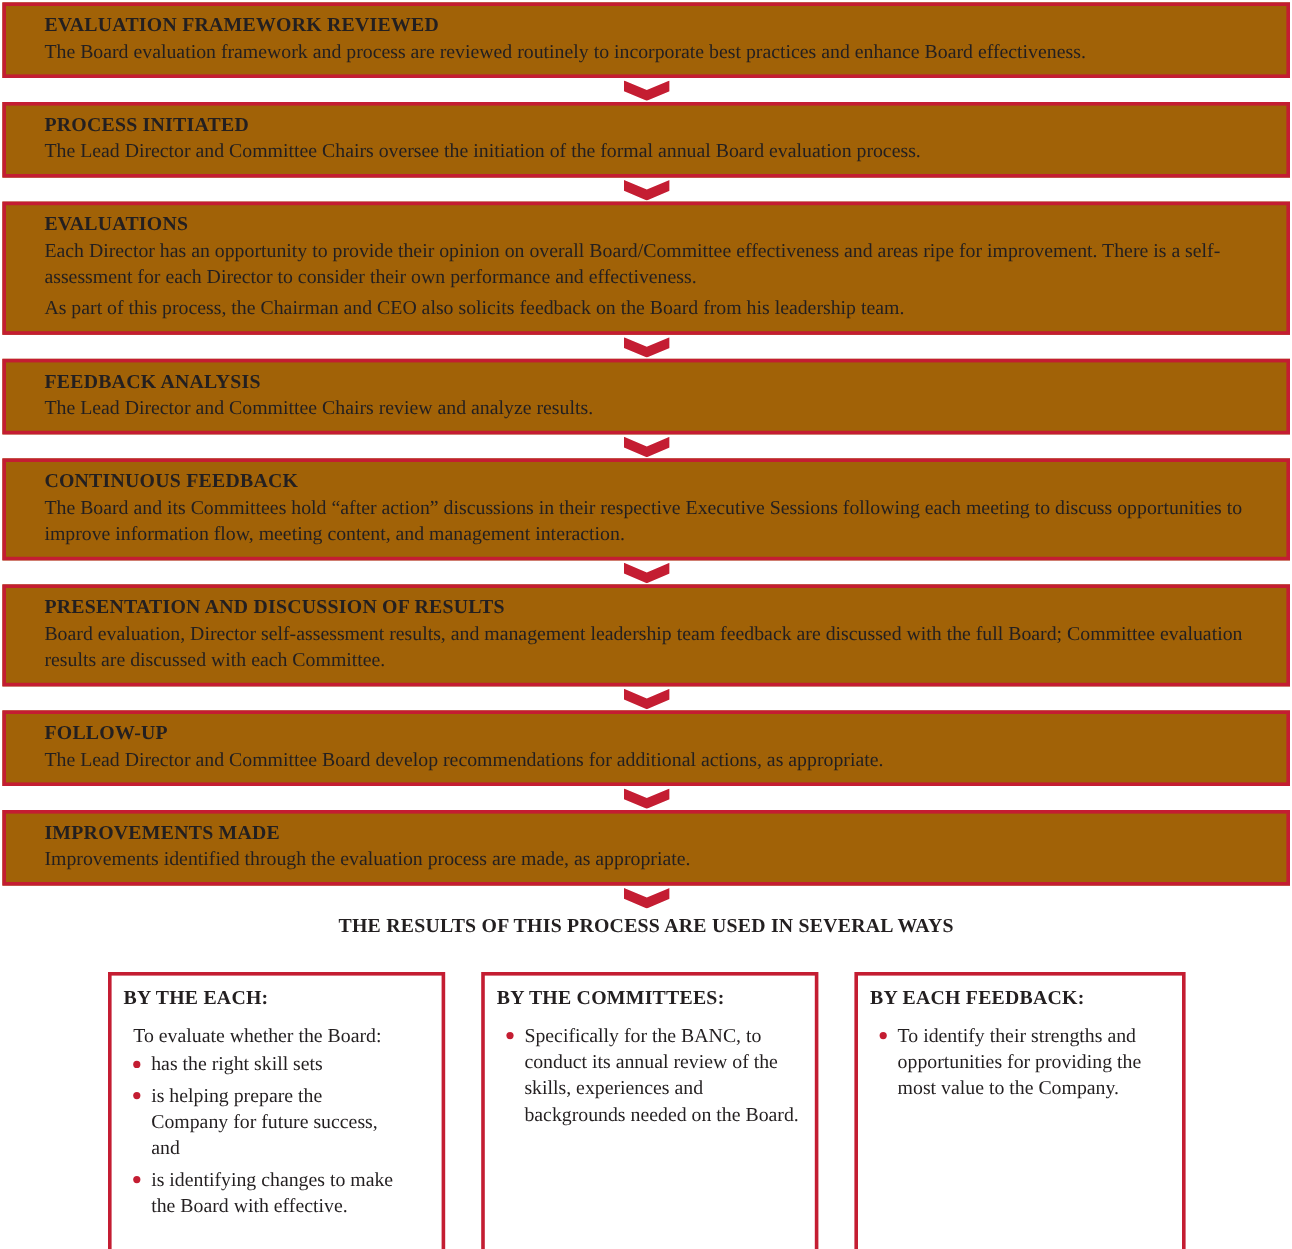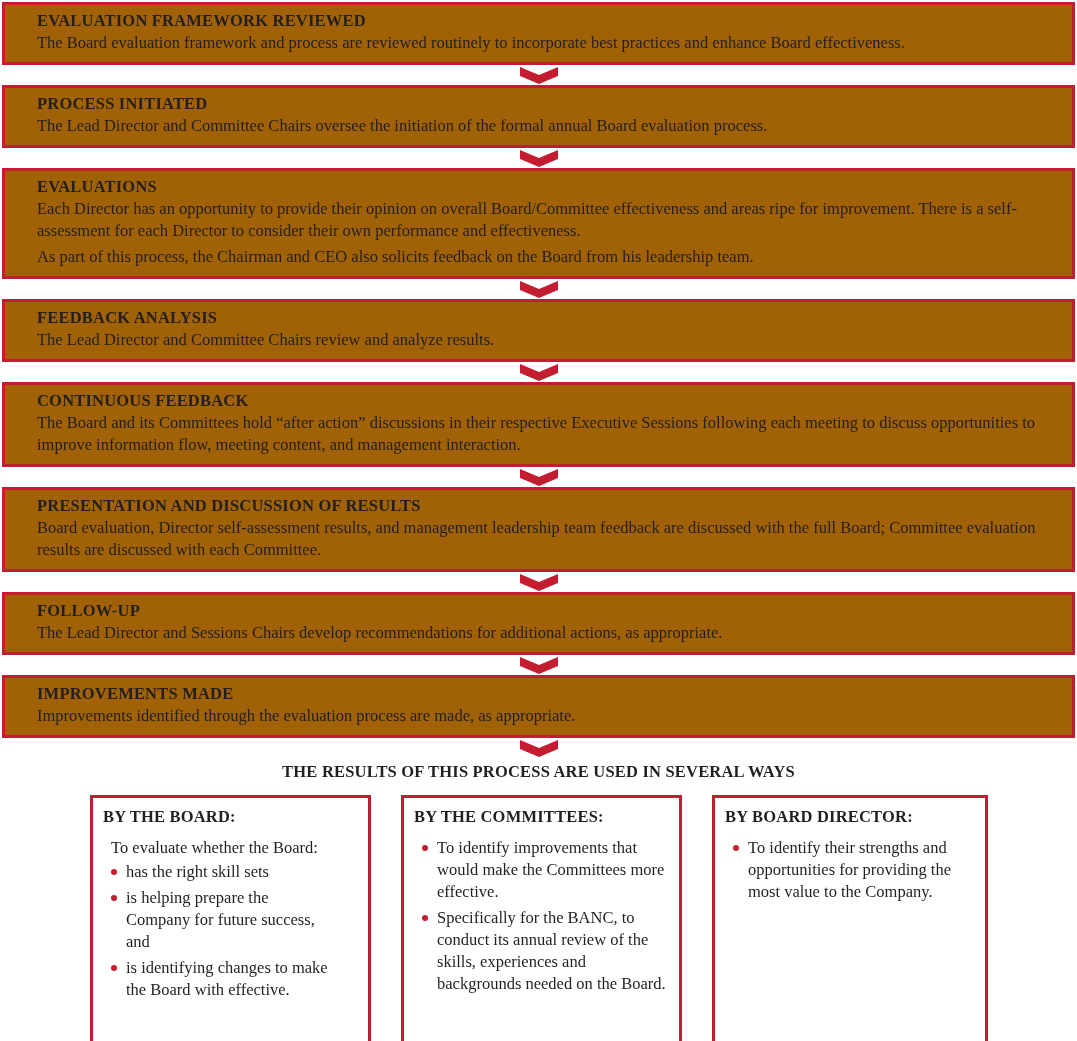--- a/index.html
+++ b/index.html
@@ -38,21 +38,21 @@
   .arrow-row{
     height:20px;
     display:flex;
     justify-content:center;
     align-items:center;
   }
   .arrow-svg polygon{fill:var(--red);}
 
   
   .results-header{
-    margin:4px 0 13px 0;
+    margin:4px 0 28px 0;
     text-align:center;
     font-size:16.5px;
     font-weight:700;
     letter-spacing:.2px;
   }
   .results-row{
     display:flex;
     gap:30px;
     padding-left:88px;
   }
@@ -155,41 +155,41 @@
         <h2 class="step-title">PRESENTATION AND DISCUSSION OF RESULTS</h2>
         <p class="step-text">Board evaluation, Director self-assessment results, and management leadership team feedback are discussed with the full Board; Committee evaluation results are discussed with each Committee.</p>
       </section>
       <div class="arrow-row">
         <svg class="arrow-svg" width="38" height="17" viewBox="0 0 38 17">
           <polygon points="0,0 19,8 38,0 38,9 19,17 0,9"></polygon>
         </svg>
       </div>
       <section class="step-box">
         <h2 class="step-title">FOLLOW-UP</h2>
-        <p class="step-text">The Lead Director and Sessions Chairs develop recommendations for additional actions, as appropriate.</p>
+        <p class="step-text">The Lead Director and Committee Board develop recommendations for additional actions, as appropriate.</p>
       </section>
       <div class="arrow-row">
         <svg class="arrow-svg" width="38" height="17" viewBox="0 0 38 17">
           <polygon points="0,0 19,8 38,0 38,9 19,17 0,9"></polygon>
         </svg>
       </div>
       <section class="step-box">
         <h2 class="step-title">IMPROVEMENTS MADE</h2>
         <p class="step-text">Improvements identified through the evaluation process are made, as appropriate.</p>
       </section>
       <div class="arrow-row">
         <svg class="arrow-svg" width="38" height="17" viewBox="0 0 38 17">
           <polygon points="0,0 19,8 38,0 38,9 19,17 0,9"></polygon>
         </svg>
       </div>
     </div>
   <h1 class="results-header">THE RESULTS OF THIS PROCESS ARE USED IN SEVERAL WAYS</h1>
   <div id="results-row" class="results-row">
       <section class="result-box">
-        <h3 class="result-title">BY THE BOARD:</h3>
+        <h3 class="result-title">BY THE EACH:</h3>
         <p class="box-intro">To evaluate whether the Board:</p>
         <ul class="bullet-list">
           <li class="bullet">
             <span class="dot"></span>
             <span class="bullet-text">has the right skill sets</span>
           </li>
           <li class="bullet">
             <span class="dot"></span>
             <span class="bullet-text">is helping prepare the Company for future success, and</span>
           </li>
@@ -197,30 +197,26 @@
             <span class="dot"></span>
             <span class="bullet-text">is identifying changes to make the Board with effective.</span>
           </li>
         </ul>
       </section>
       <section class="result-box">
         <h3 class="result-title">BY THE COMMITTEES:</h3>
         <ul class="bullet-list">
           <li class="bullet">
             <span class="dot"></span>
-            <span class="bullet-text">To identify improvements that would make the Committees more effective.</span>
-          </li>
-          <li class="bullet">
-            <span class="dot"></span>
             <span class="bullet-text">Specifically for the BANC, to conduct its annual review of the skills, experiences and backgrounds needed on the Board.</span>
           </li>
         </ul>
       </section>
       <section class="result-box">
-        <h3 class="result-title">BY BOARD DIRECTOR:</h3>
+        <h3 class="result-title">BY EACH FEEDBACK:</h3>
         <ul class="bullet-list">
           <li class="bullet">
             <span class="dot"></span>
             <span class="bullet-text">To identify their strengths and opportunities for providing the most value to the Company.</span>
           </li>
         </ul>
       </section>
     </div>
 </div>
 

